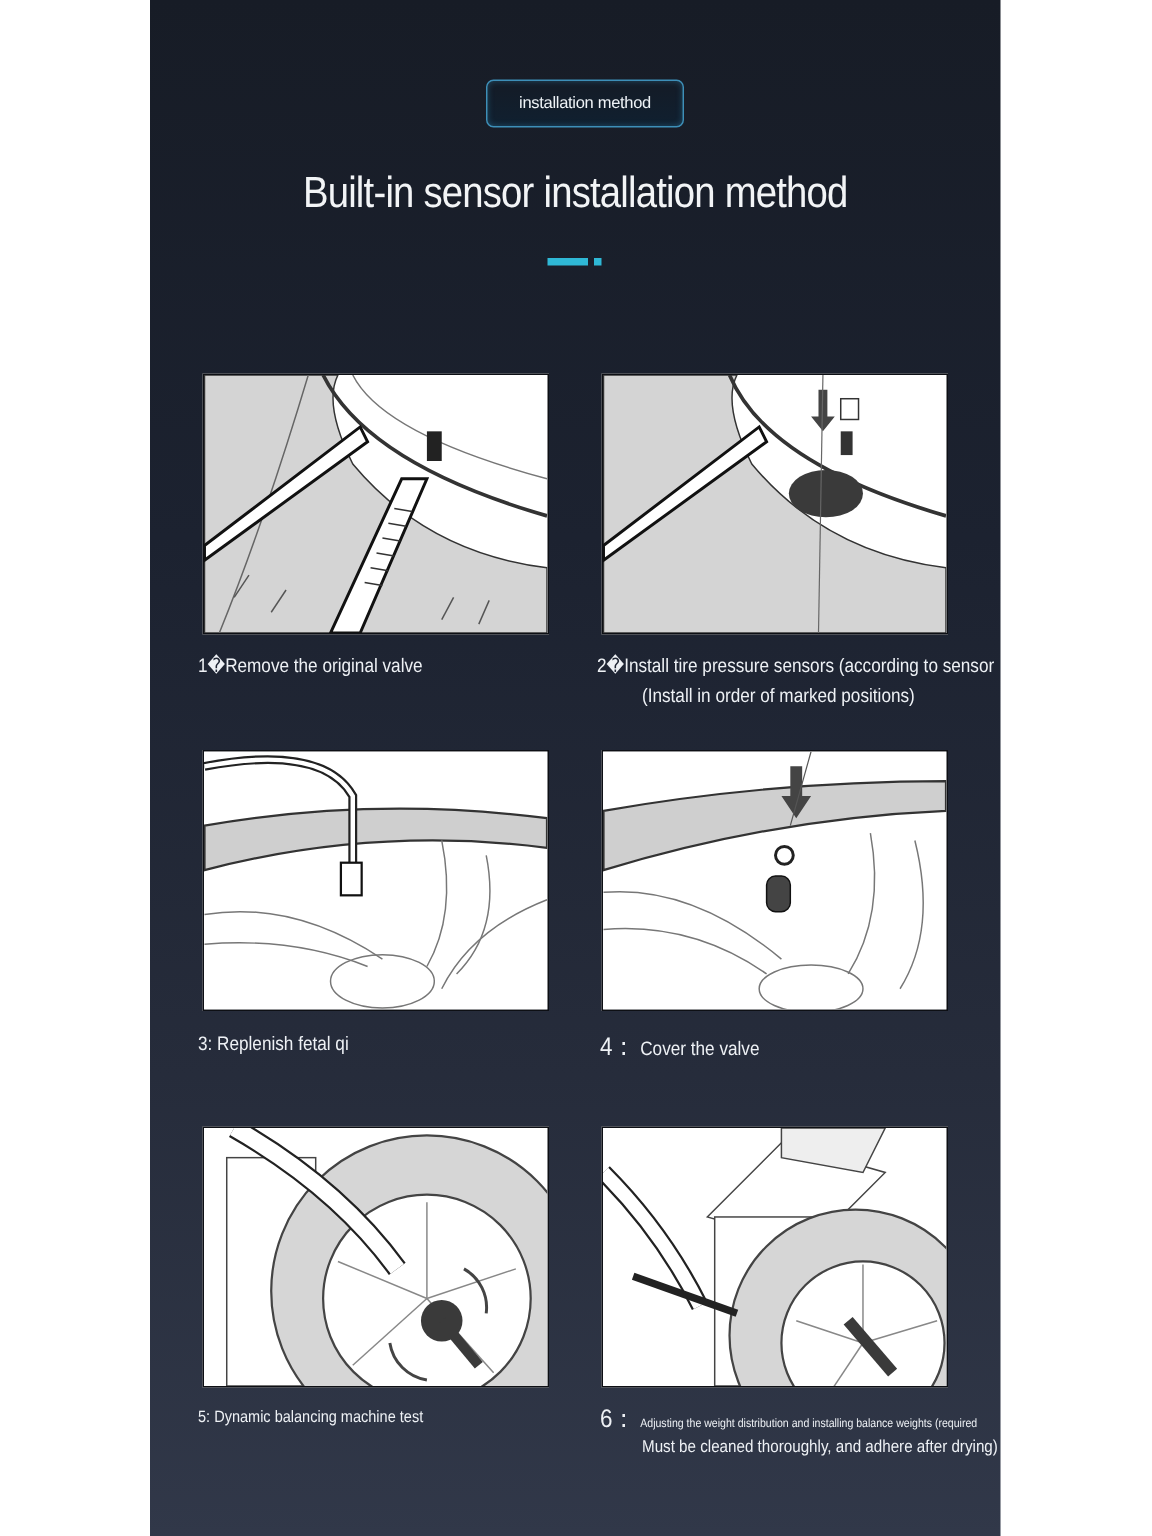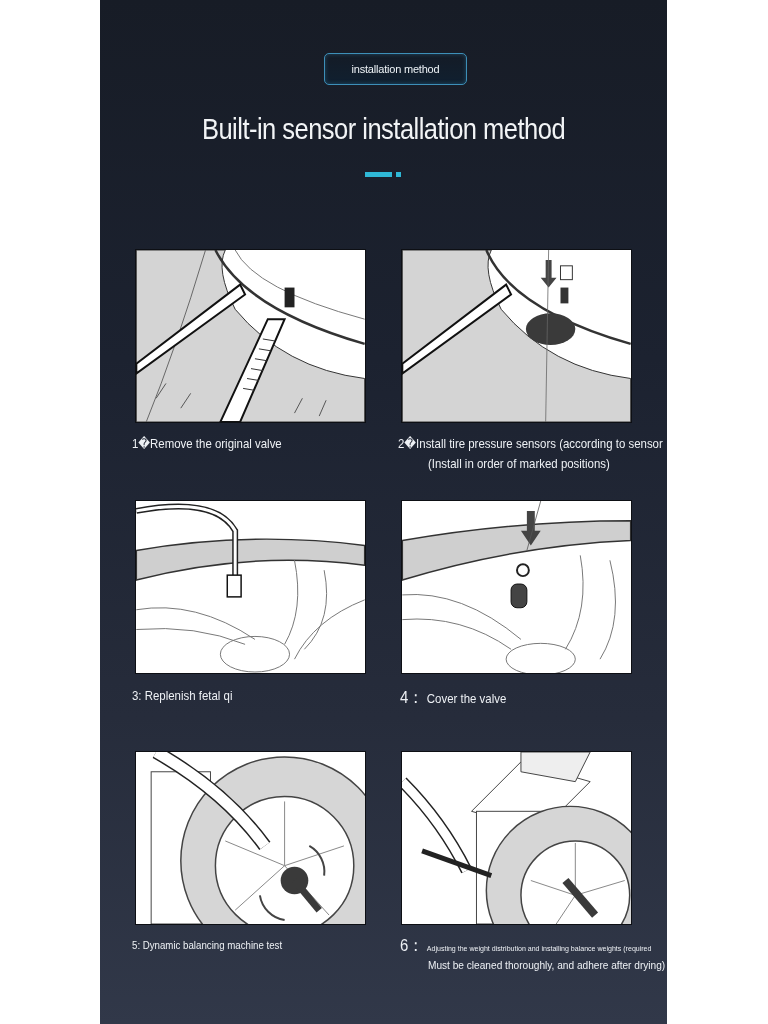--- a/index.html
+++ b/index.html
@@ -5,21 +5,21 @@
     * { box-sizing: border-box; margin: 0; padding: 0; }
     html, body { width: 768px; height: 1024px; background: #ffffff; overflow: hidden; }
     body { font-family: "Liberation Sans", "DejaVu Sans", sans-serif; position: relative; }
 
     .panel {
       position: absolute; left: 100px; top: 0; width: 567px; height: 1024px;
       background: linear-gradient(180deg, #171c26 0%, #1c2230 35%, #262c3b 70%, #313849 100%);
     }
 
     .badge {
-      position: absolute; left: 324px; top: 53px; width: 143px; height: 32px;
+      position: absolute; left: 324px; top: 53px; width: 132px; height: 32px;
       border: 1.5px solid #3d8fb8; border-radius: 5px;
       background: linear-gradient(180deg, #141b26 0%, #102030 100%);
       box-shadow: 0 0 4px rgba(60,160,210,0.35) inset;
       color: #eef3f7; font-size: 11px; letter-spacing: -0.2px;
       display: flex; align-items: center; justify-content: center;
       font-family: "Liberation Sans Narrow", "Liberation Sans", sans-serif;
     }
 
     .title {
       position: absolute; left: 100px; width: 567px; top: 113px;

